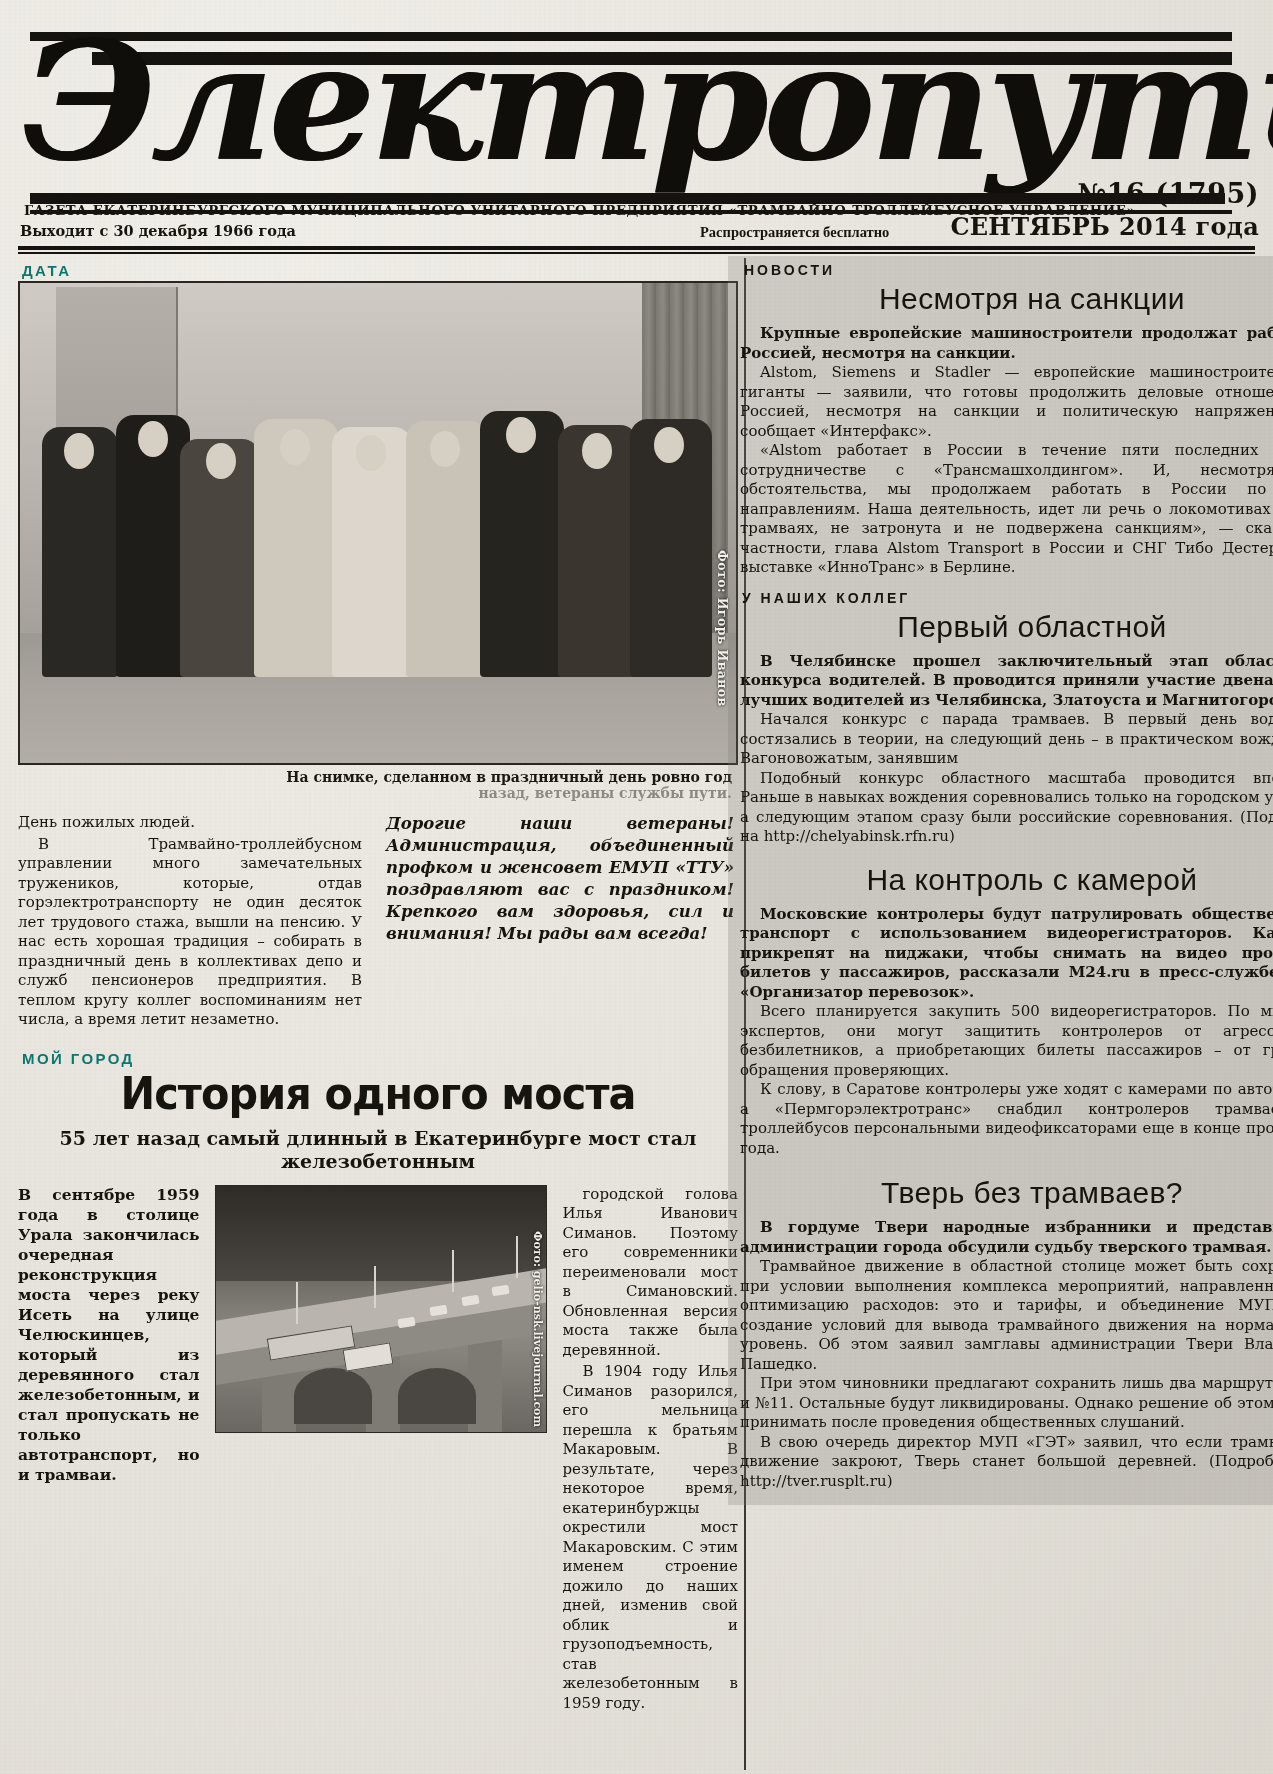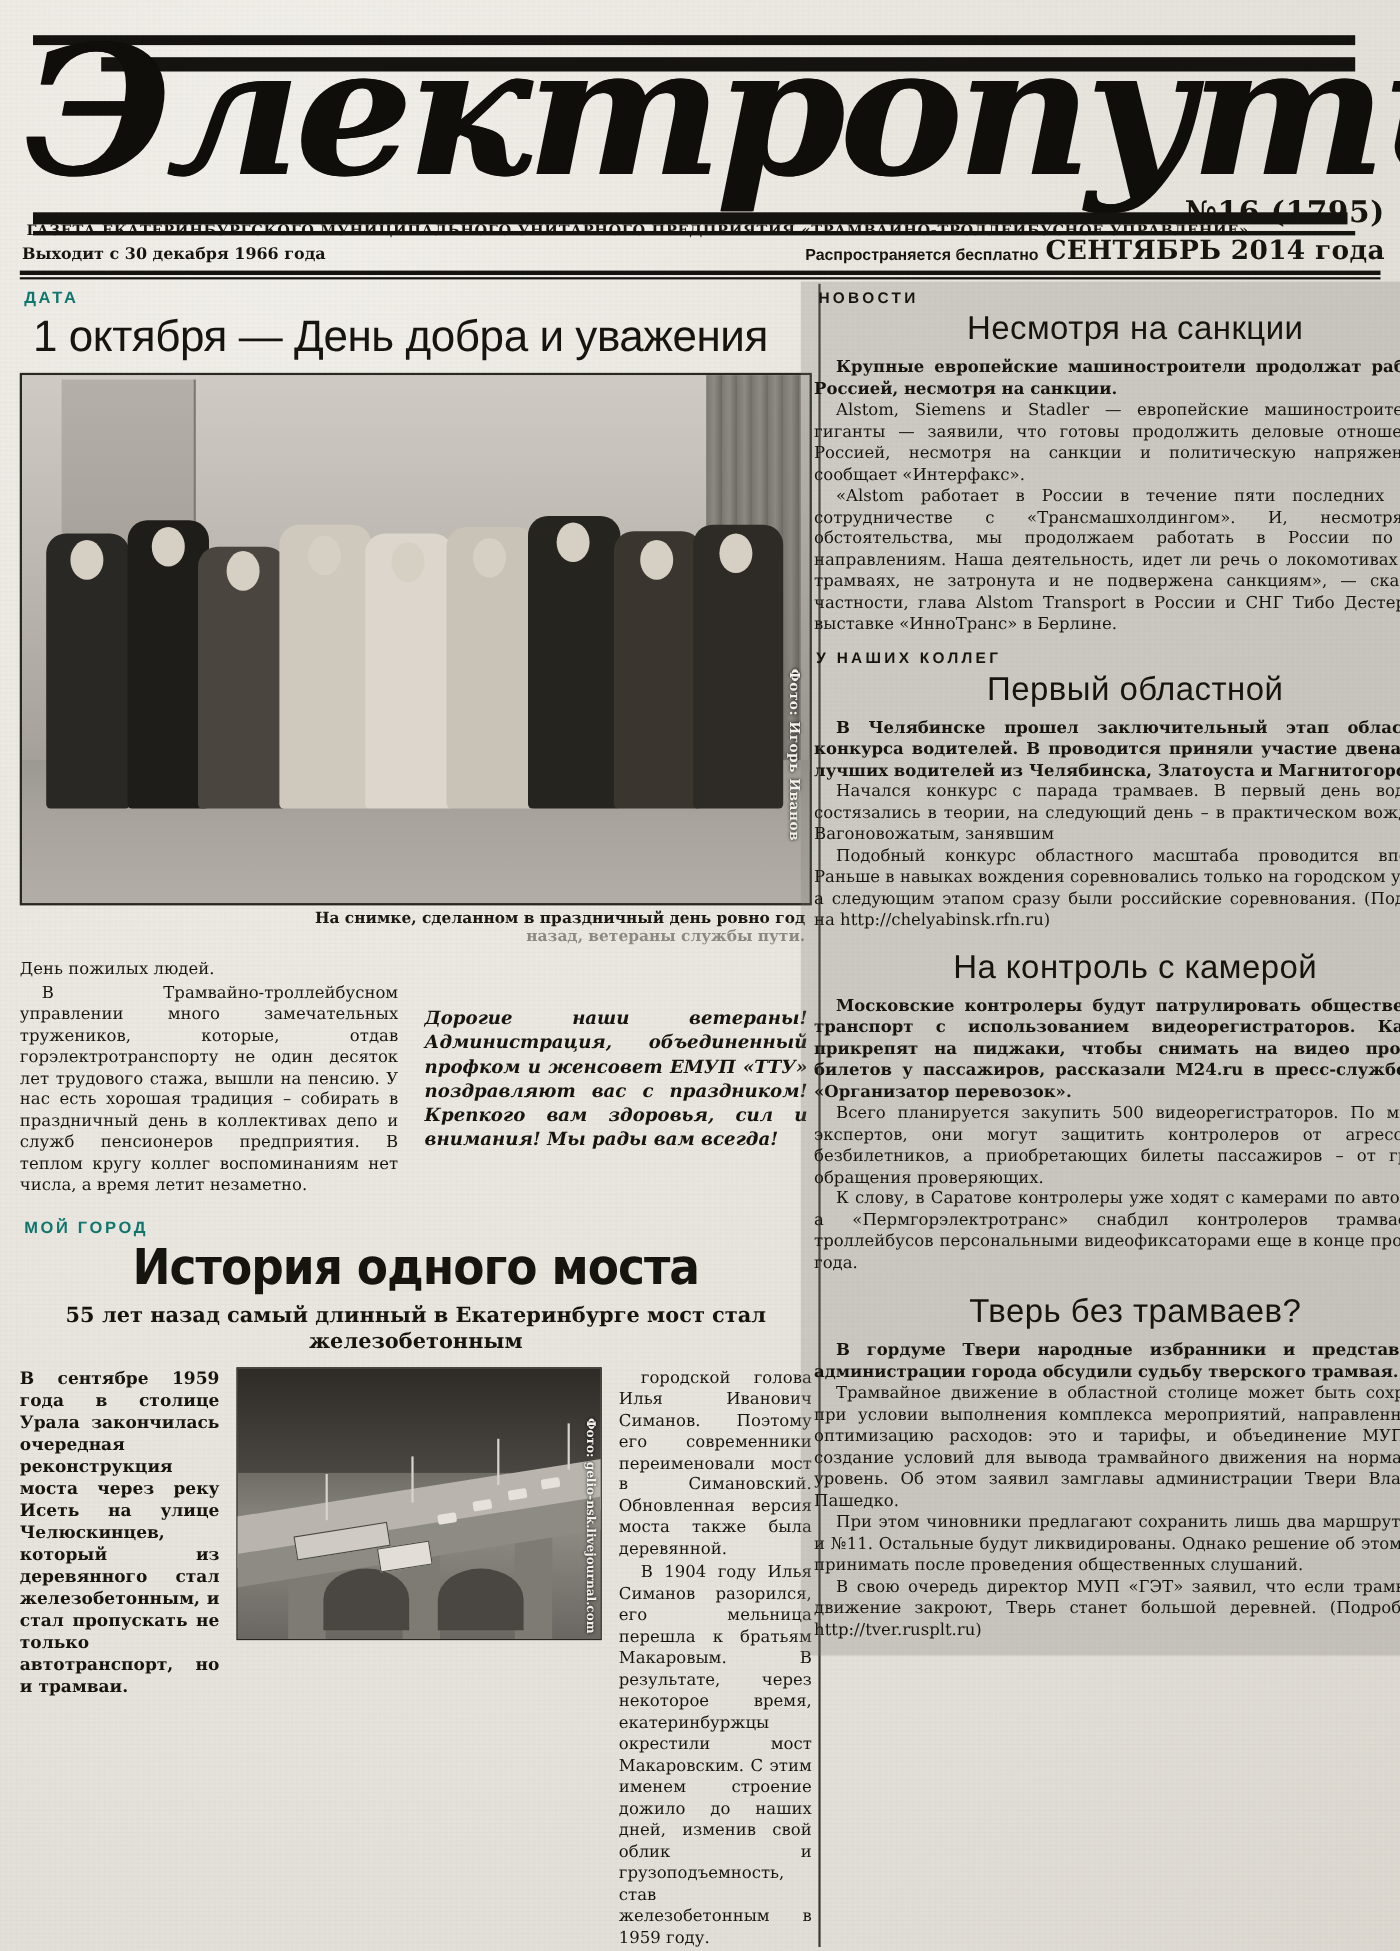--- a/index.html
+++ b/index.html
@@ -62,22 +62,22 @@
     font-family:"DejaVu Serif", serif;
     font-weight:700; font-size:13.2px; letter-spacing:.6px;
     white-space:nowrap;
   }
   .sub-line2{
     position:absolute; left:20px; top:222px;
     font-family:"DejaVu Serif", serif;
     font-weight:700; font-size:14.5px;
   }
   .sub-free{
-    position:absolute; left:732px; top:224px;
-    font-family:Liberation Sans, sans-serif;
+    position:absolute; left:700px; top:224px;
+    font-family:Liberation Serif, serif;
     font-weight:700; font-size:14.5px;
   }
 
   .hdr-rule-a{position:absolute;left:18px;top:246px;width:1237px;height:4px;background:#15130f;}
   .hdr-rule-b{position:absolute;left:18px;top:252px;width:1237px;height:2px;background:#15130f;}
 
   
   .body-area{position:absolute; left:0; top:256px; width:1273px; height:1518px;}
   .col-left{position:absolute; left:18px; top:0; width:720px;}
   .col-right{position:absolute; left:728px; top:0; width:608px;}
@@ -159,21 +159,21 @@
     font-family:"DejaVu Serif", serif;
     font-weight:700; font-size:14px; line-height:16px;
     text-align:right; margin:4px 0 0 0; padding-right:6px;
     color:#1a1813;
   }
   .photo-caption .line2{opacity:.45;}
 
   
   .lead-body{display:flex; gap:24px; margin-top:12px;}
   .lead-body .c1{width:344px;}
-  .lead-body .c2{width:348px;margin-top:44px;}
+  .lead-body .c2{width:348px;}
   p.art{
     font-family:"DejaVu Serif", serif;
     font-size:15px; line-height:19.5px;
     text-align:justify; margin:0 0 2px 0;
     text-indent:0;
   }
   p.art.ind{text-indent:20px;}
   p.vet{
     font-family:"DejaVu Serif", serif;
     font-style:italic; font-weight:700;
@@ -274,21 +274,20 @@
     <div class="hdr-rule-a"></div>
     <div class="hdr-rule-b"></div>
   </header>
 
   <div class="body-area">
     <div class="vsep"></div>
 
     <section class="col-left">
 
       <div class="kicker">ДАТА</div>
-      <h1 class="lead-head">1 октября — День добра и уважения</h1>
 
       <div class="photo-wrap">
         <div class="photo">
           <div class="ph-wall"></div>
           <div class="ph-door"></div>
           <div class="ph-curtain"></div>
           <div class="ph-floor"></div>
 
           <div class="ph-person" style="left:22px;  bottom:86px; width:76px; height:250px; background:#2a2824;"></div>
           <div class="ph-head" style="left:44px;  top:150px;"></div>

